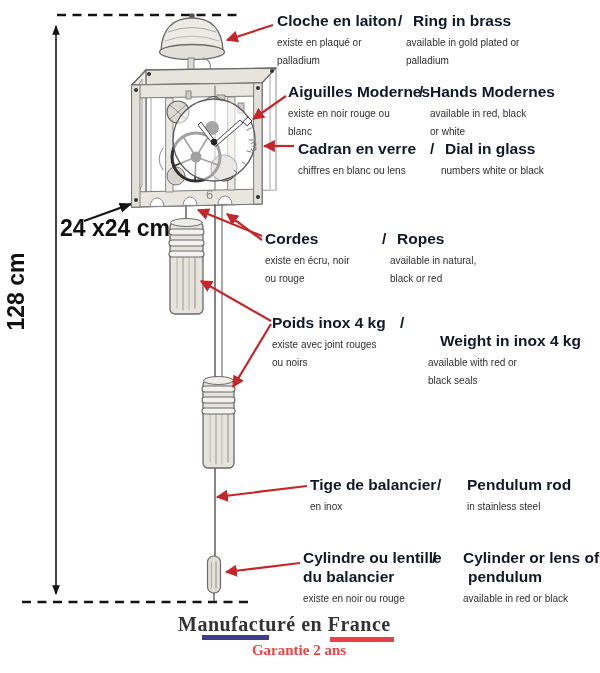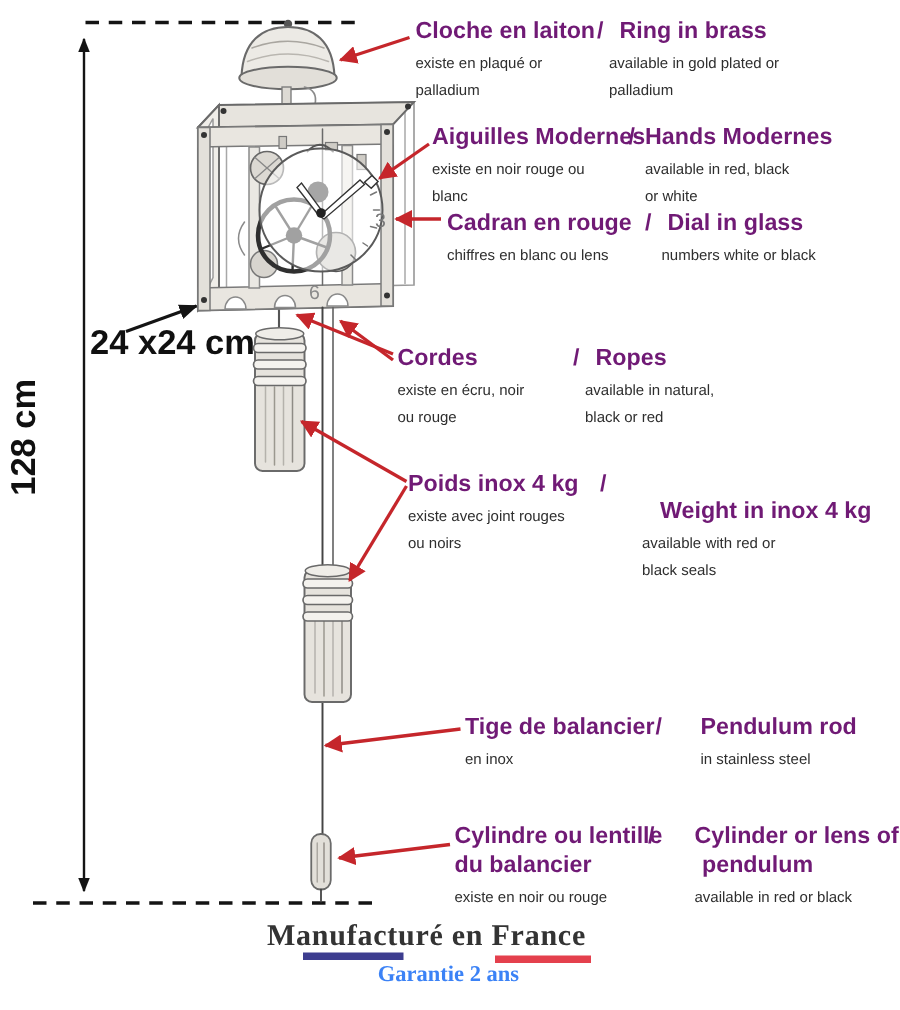--- a/index.html
+++ b/index.html
@@ -5,32 +5,32 @@
   html,body{margin:0;padding:0;background:#fff;}
   #stage{
     position:relative;width:600px;height:673px;background:#ffffff;
     font-family:"Liberation Sans",sans-serif;color:#1d1d1d;overflow:hidden;
   }
   #scene{position:absolute;left:0;top:0;}
   .dash{stroke:#141414;stroke-width:2.4;stroke-dasharray:9 6.5;}
   .ann{position:absolute;white-space:nowrap;}
   .fr,.en,.slash{position:absolute;top:0;}
   .fr{left:0;}
-  .ttl{font-size:15.5px;line-height:19px;font-weight:700;color:#701a75;}
+  .ttl{font-size:15.5px;line-height:19px;font-weight:700;color:#0f172a;}
   .sub{font-size:10px;line-height:17.5px;color:#2e2e2e;}
   .ttl + .sub{margin-top:4px;}
   .dim-label{position:absolute;font-weight:700;font-size:23px;color:#101010;}
   #height-label{left:-34px;top:278px;width:100px;text-align:center;transform:rotate(-90deg);}
   #case-label{left:60px;top:215px;}
   .bar{position:absolute;height:5px;}
   #brand{position:absolute;left:178px;top:613px;width:240px;text-align:left;
     font-family:"Liberation Serif",serif;font-weight:700;font-size:20px;
     letter-spacing:0.5px;color:#333;}
   #warranty{position:absolute;left:219px;top:642px;width:160px;text-align:center;
-    font-family:"Liberation Serif",serif;font-weight:700;font-size:15px;color:#3b82f6;}
+    font-family:"Liberation Serif",serif;font-weight:700;font-size:15px;color:#ef4444;}
 </style>
 </head>
 <body>
 
 <div id="stage">
 
   <svg id="scene" width="600" height="673" viewBox="0 0 600 673">
     <defs>
       <marker id="ra" viewBox="0 0 10 10" refX="9" refY="5" markerWidth="5.5" markerHeight="5.5" orient="auto-start-reverse">
         <path d="M0,0 L10,5 L0,10 z" fill="#c5262b"></path>
@@ -200,21 +200,21 @@
     <div class="en" style="left:142px;">
       <div class="ttl">Hands Modernes</div>
       <div class="ttl"></div>
       <div class="sub">available in red, black</div>
       <div class="sub">or white</div>
     </div>
   </div>
 
   <div class="ann" style="left:298px;top:139px;">
     <div class="fr">
-      <div class="ttl">Cadran en rouge</div>
+      <div class="ttl">Cadran en verre</div>
       <div class="ttl"></div>
       <div class="sub">chiffres en blanc ou lens</div>
       <div class="sub"></div>
     </div>
     <div class="slash ttl" style="left:132px;">/</div>
     <div class="en" style="left:143px;">
       <div class="ttl" style="padding-left:4px;">Dial in glass</div>
       <div class="ttl"></div>
       <div class="sub">numbers white or black</div>
       <div class="sub"></div>

